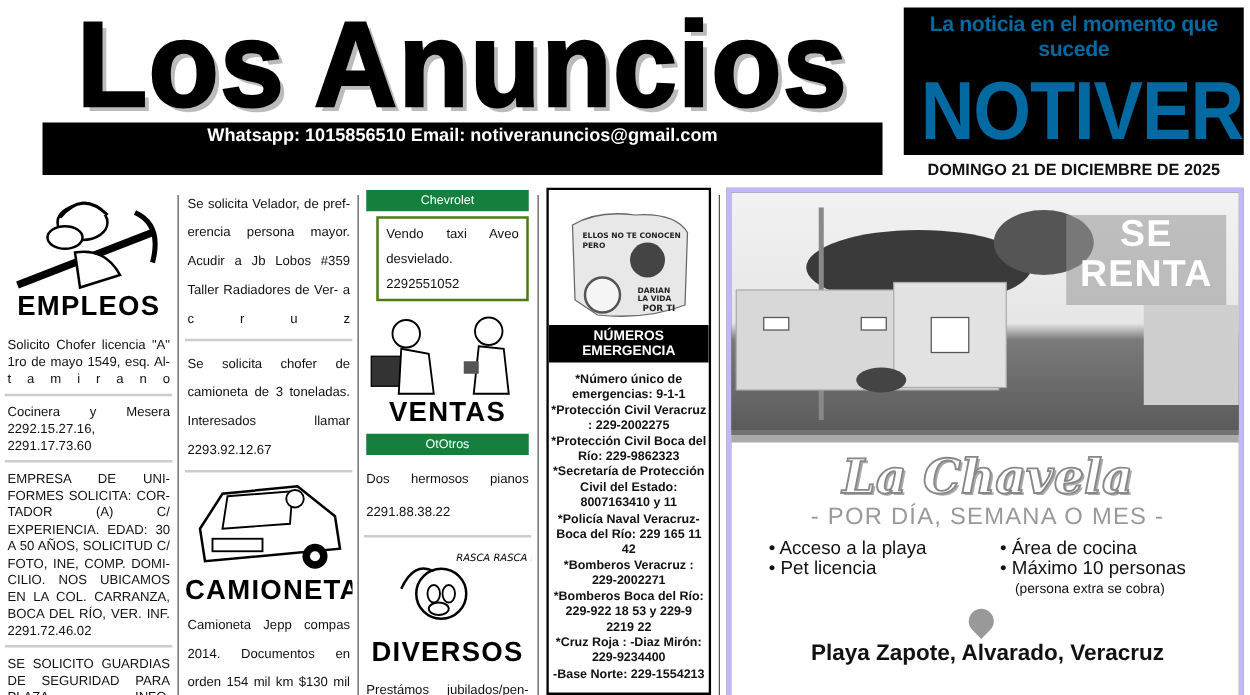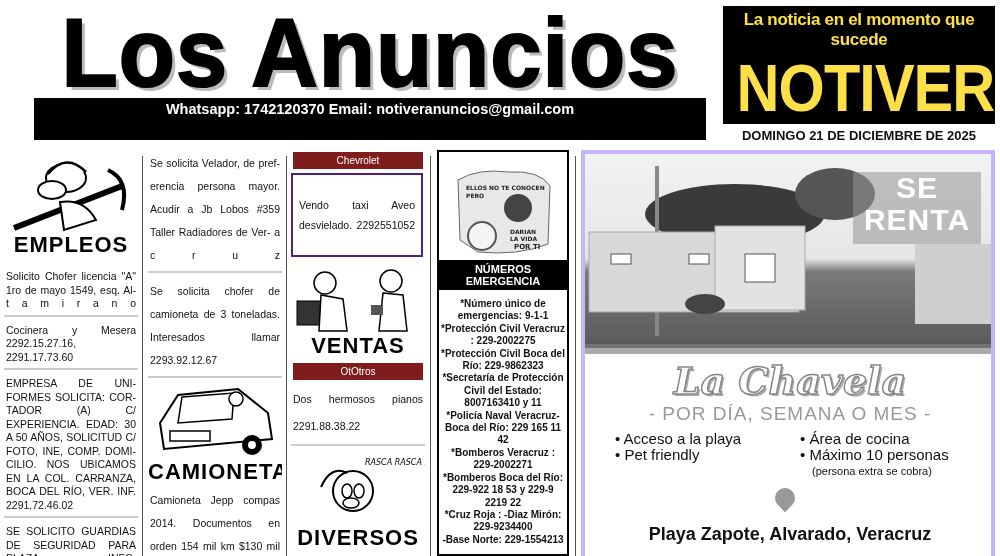--- a/index.html
+++ b/index.html
@@ -15,21 +15,21 @@
     text-shadow: 4px 4px 0 #bbb;
     -webkit-text-stroke: 2px #000;
   }
   .contact-bar {
     position: absolute; left: 34px; top: 98px; width: 672px; height: 42px;
     background: #000; color: #fff; text-align: center; font-weight: bold;
     font-size: 14.5px; line-height: 19px; padding-top: 2px;
   }
   .notiver-box {
     position: absolute; left: 723px; top: 6px; width: 272px; height: 118px;
-    background: #000; color: #fde047; text-align: center;
+    background: #000; color: #0369a1; text-align: center;
   }
   .notiver-slogan { font-size: 17px; font-weight: bold; margin-top: 4px; letter-spacing: -0.3px; }
   .notiver-name { font-size: 66px; font-weight: 900; line-height: 76px; letter-spacing: -1px; transform: scaleX(0.9); }
   .date-line {
     position: absolute; left: 723px; top: 128px; width: 272px; text-align: center;
     font-weight: bold; font-size: 13px; color: #111;
   }
 
   
   .col { position: absolute; top: 150px; height: 406px; overflow: hidden; }
@@ -46,22 +46,22 @@
 
   
   .section-art { position: relative; height: 110px; text-align: center; }
   .section-label {
     position: absolute; bottom: 2px; left: 0; right: 0; text-align: center;
     font-family: "Liberation Sans", sans-serif; font-weight: 900; font-size: 22px;
     letter-spacing: 1px; color: #000;
   }
   .art-svg { width: 100%; height: 86px; }
 
-  .cat-header { background: #7f1d1d; color: #fff; text-align: center; font-size: 10px; padding: 3px 0; margin: 2px 2px 4px 2px; }
-  .boxed-ad { border: 2px solid #4c1d95; margin: 2px 2px 8px 0; padding: 20px 6px; font-size: 10.5px; line-height: 20px; text-align: justify; text-align-last: justify; }
+  .cat-header { background: #15803d; color: #fff; text-align: center; font-size: 10px; padding: 3px 0; margin: 2px 2px 4px 2px; }
+  .boxed-ad { border: 2px solid #4d7c0f; margin: 2px 2px 8px 10px; padding: 2px 6px; font-size: 10.5px; line-height: 20px; text-align: justify; text-align-last: justify; }
 
   
   .emerg-frame { border: 2px solid #000; height: 406px; overflow: hidden; }
   .emerg-img { height: 108px; display: flex; align-items: flex-end; justify-content: center; }
   .emerg-header { background: #000; color: #fff; font-weight: bold; font-size: 11px; text-align: center; padding: 3px 0; }
   .emerg-list { font-weight: bold; font-size: 10px; line-height: 12.4px; text-align: center; padding: 8px 2px 0 2px; }
 
   
   .rent-frame { border: 4px solid #c4b5fd; height: 494px; overflow: hidden; position: relative; background: #737373; }
   .rent-photo { position: absolute; left: 0; top: 0; width: 410px; height: 190px; background: linear-gradient(#f2f2f2 0%, #e6e6e6 55%, #7a7a7a 62%, #5b5b5b 100%); overflow: hidden; }
@@ -70,29 +70,29 @@
     background: rgba(150,150,150,0.55); color: #fff; text-align: center;
     font-weight: 900; font-size: 30px; line-height: 32px; letter-spacing: 1px;
   }
   .rent-body { position: absolute; left: 0; top: 194px; width: 410px; height: 208px; background: #fff; border-top: 6px solid #aaa; }
   .rent-name { text-align: center; font-family: "DejaVu Serif", serif; font-style: italic; font-weight: bold; font-size: 38px; color: #fff; -webkit-text-stroke: 1.5px #888; text-shadow: 2px 2px 0 #aaa; margin-top: 4px; }
   .rent-period { text-align: center; color: #999; font-size: 19px; letter-spacing: 1px; margin-top: 0px; }
   .rent-features { display: flex; padding: 6px 10px 0 30px; font-size: 15px; line-height: 16px; }
   .rent-features .fcol { flex: 1; }
   .rent-features .small { font-size: 11px; padding-left: 12px; }
   .rent-addr1 { text-align: center; font-weight: 900; font-size: 21px; margin-top: 8px; }
-  .rent-addr2 { text-align: center; font-weight: 900; font-size: 18px; margin-top: 13px; }
+  .rent-addr2 { text-align: center; font-weight: 900; font-size: 18px; margin-top: 1px; }
   .pin-icon { display: inline-block; width: 20px; height: 20px; background: #999; border-radius: 50% 50% 50% 0; transform: rotate(-45deg); margin-right: 10px; vertical-align: -2px; }
 </style>
 </head>
 <body>
 
 <div class="masthead-title">Los Anuncios</div>
 <div class="contact-bar">
-  <div>Whatsapp: 1742120370 Email: notiveranuncios@gmail.com</div>
+  <div>Whatsapp: 1015856510 Email: notiveranuncios@gmail.com</div>
 </div>
 <div class="notiver-box">
   <div class="notiver-slogan">La noticia en el momento que sucede</div>
   <div class="notiver-name">NOTIVER</div>
 </div>
 <div class="date-line">DOMINGO 21 DE DICIEMBRE DE 2025</div>
 
 <div class="vrule" style="left:142px"></div>
 <div class="vrule" style="left:286px"></div>
 <div class="vrule" style="left:430px"></div>
@@ -211,21 +211,21 @@
         <div>SE</div>
         <div>RENTA</div>
       </div>
     </div>
     <div class="rent-body">
       <div class="rent-name">La Chavela</div>
       <div class="rent-period">- POR DÍA, SEMANA O MES -</div>
       <div class="rent-features">
         <div class="fcol">
           <div>• Acceso a la playa</div>
-          <div>• Pet friendly</div>
+          <div>• Pet licencia</div>
         </div>
         <div class="fcol">
           <div>• Área de cocina</div>
           <div>• Máximo 10 personas</div>
           <div class="small">(persona extra se cobra)</div>
         </div>
       </div>
       <div class="rent-addr1"><span class="pin-icon"></span></div>
       <div class="rent-addr2">Playa Zapote, Alvarado, Veracruz</div>
     </div>

